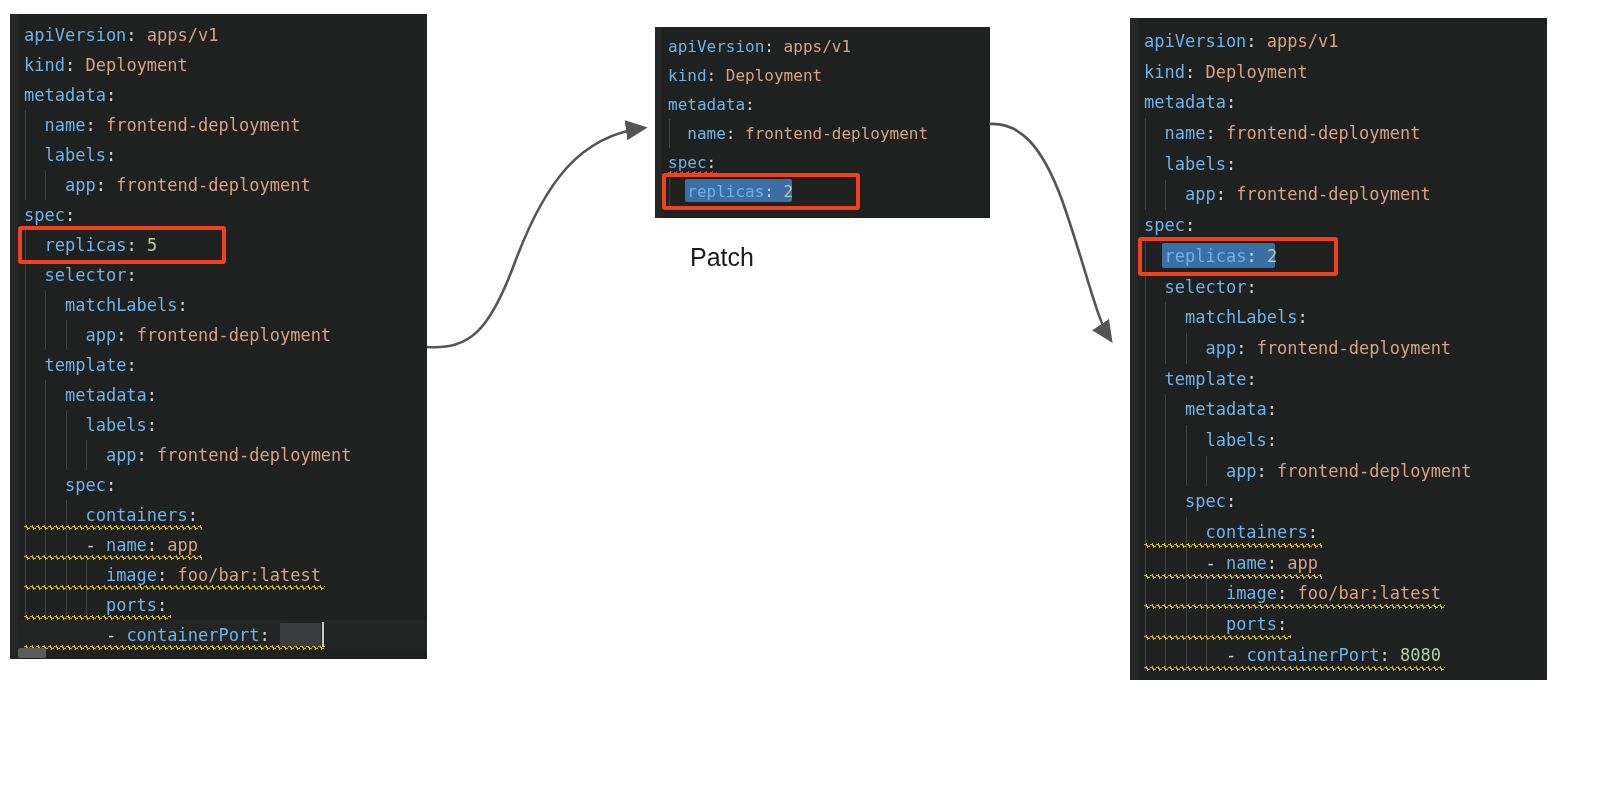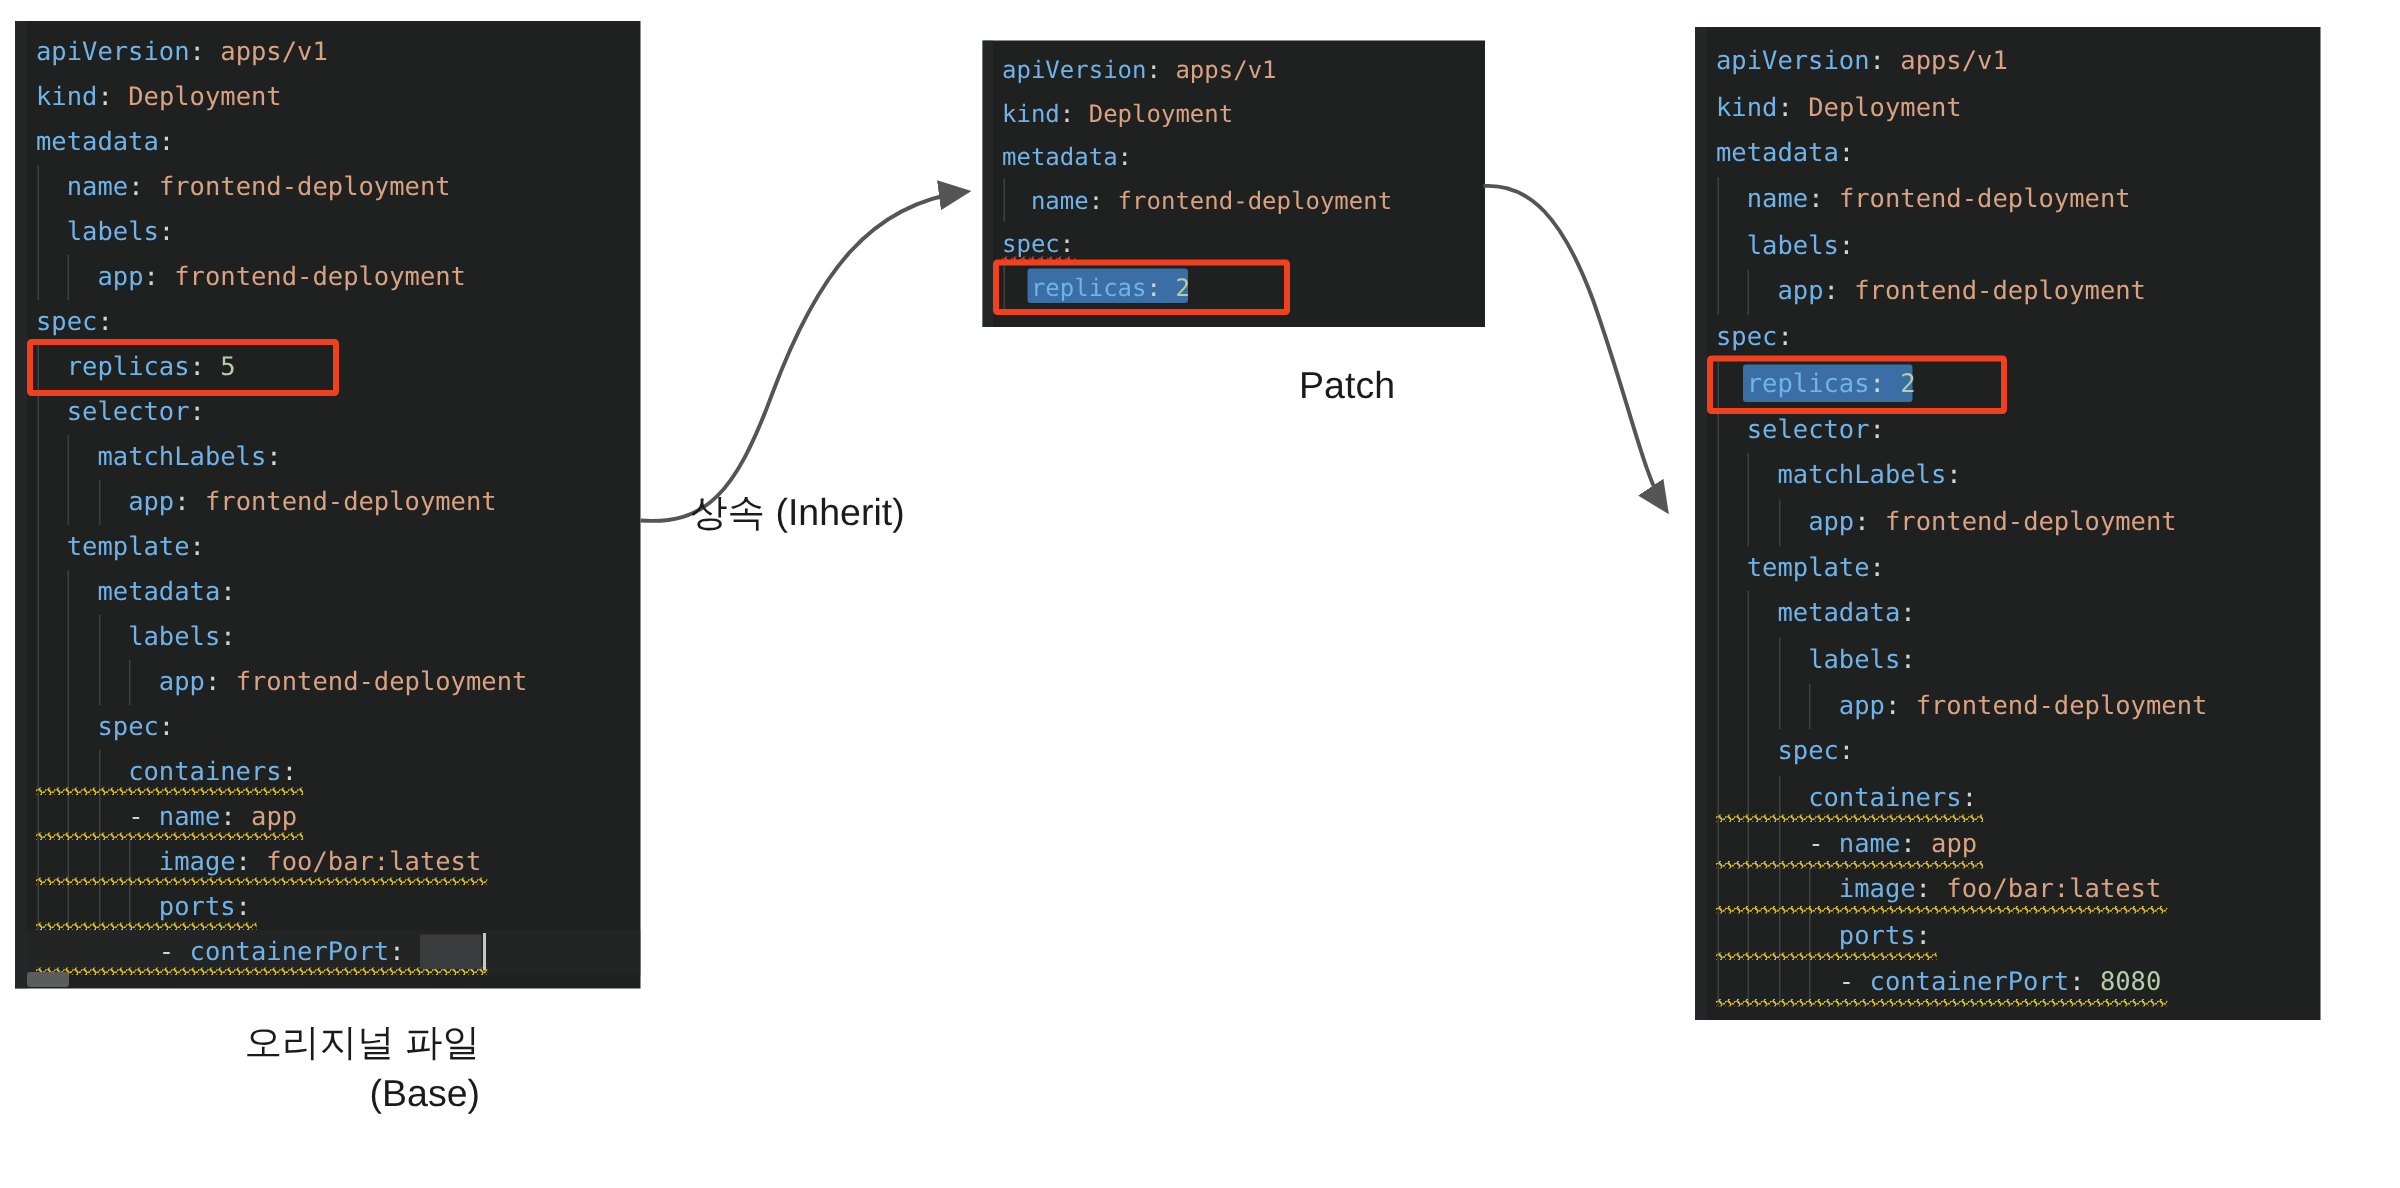--- a/index.html
+++ b/index.html
@@ -79,21 +79,21 @@
     box-sizing:border-box;pointer-events:none;
   }
 
   
   .hscroll{position:absolute;left:8px;bottom:0;height:12px;right:0;background:transparent;}
   .hscroll .thumb{position:absolute;left:0;top:1px;height:10px;width:28px;background:#5a5c5d;border-radius:2px;}
 
   
   .caption{
     position:absolute;color:#1b1b1b;font-size:25px;line-height:34px;
-    text-align:right;white-space:pre-line;
+    text-align:left;white-space:pre-line;
   }
   .caption.base   {left:60px; top:678px; width:260px;}
   .caption.patch  {left:690px;top:240px; width:240px;}
   .caption.output {left:1200px;top:700px;width:260px;}
   .caption.inherit{left:460px;top:325px; width:230px;text-align:left;font-size:25px;}
 
   svg.arrows{position:absolute;left:0;top:0;width:1600px;height:792px;pointer-events:none;}
 </style>
 </head>
 <body>
@@ -124,18 +124,15 @@
   <svg class="arrows" viewBox="0 0 1600 792">
     <defs>
       <marker id="ah" markerWidth="9" markerHeight="9" refX="6.6" refY="4.5" orient="auto" markerUnits="strokeWidth">
         <path d="M0,0.6 L8.4,4.5 L0,8.4 Z" fill="#555555"></path>
       </marker>
     </defs>
     <path d="M427,347 C470,350 490,330 515,262 C545,182 580,136 643,128" fill="none" stroke="#555555" stroke-width="2.6" marker-end="url(#ah)"></path>
     <path d="M989,124 C1020,122 1042,146 1062,200 C1086,268 1096,318 1110,339" fill="none" stroke="#555555" stroke-width="2.6" marker-end="url(#ah)"></path>
   </svg>
 
-  <div class="caption base">오리지널 파일
-(Base)</div>
   <div class="caption patch">Patch</div>
-  <div class="caption inherit">상속 (Inherit)</div>
 
 </div>
 
 </body></html>

